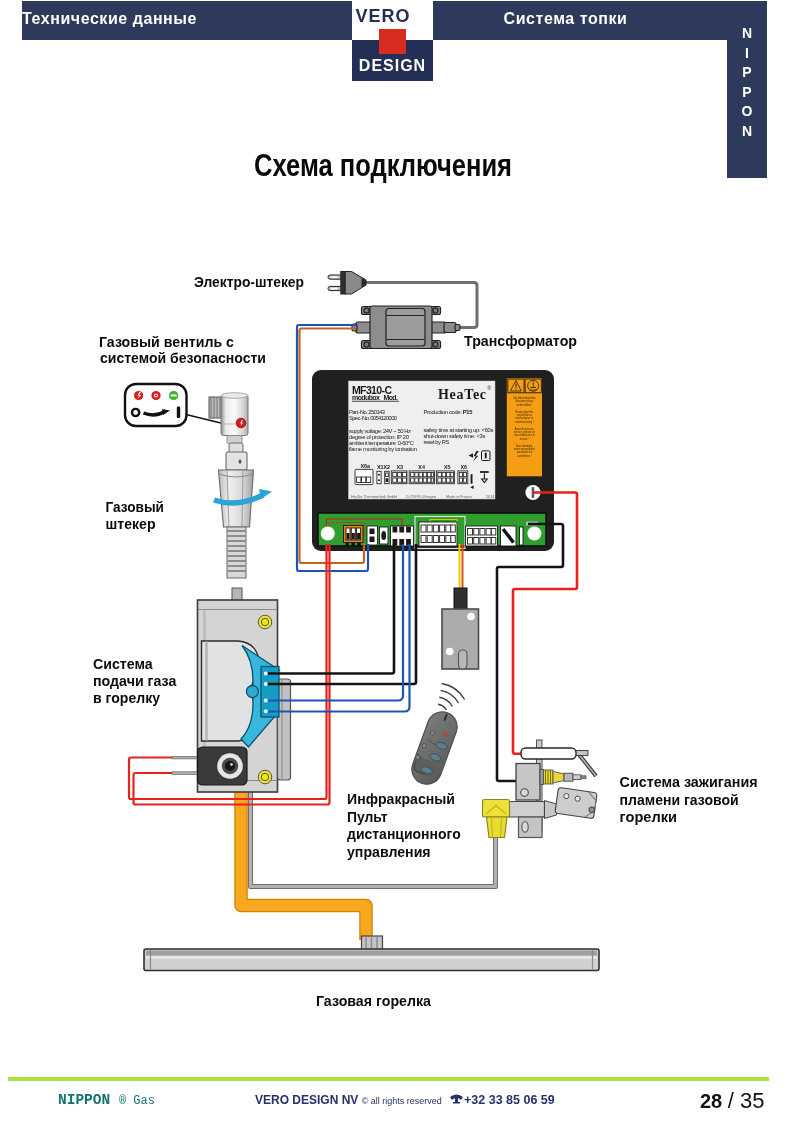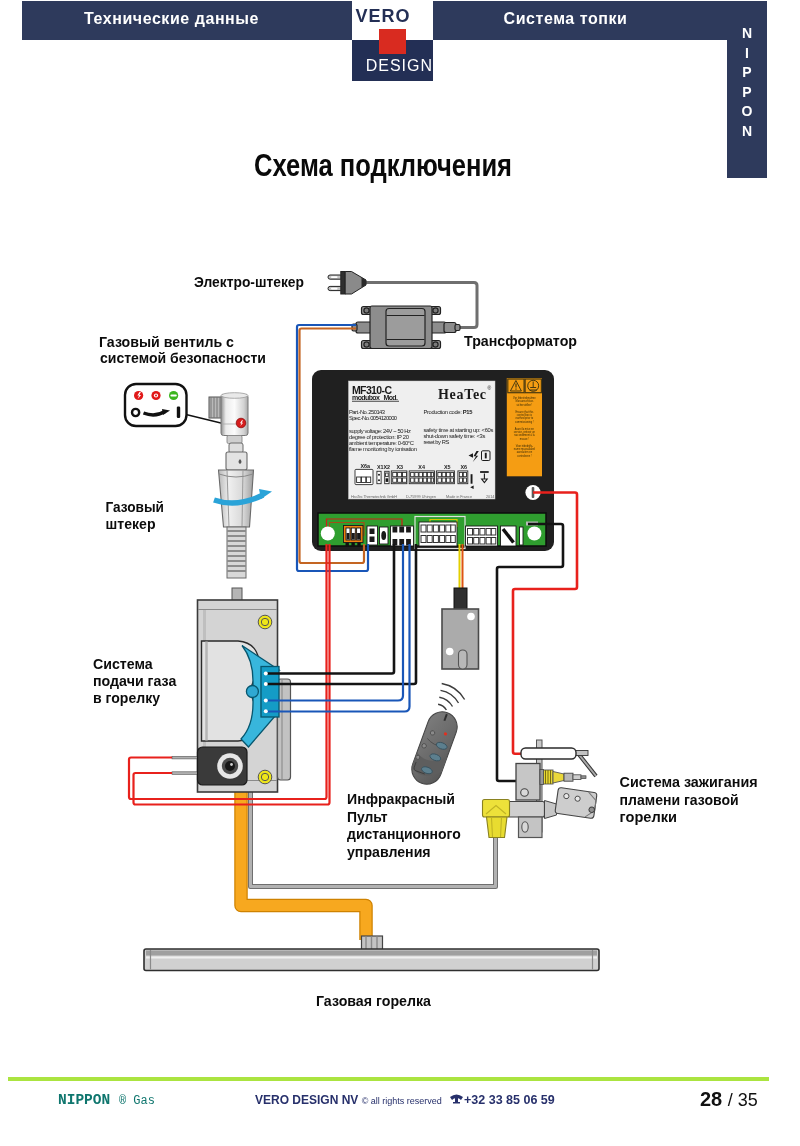--- a/index.html
+++ b/index.html
@@ -7,44 +7,44 @@
         font-family:"Liberation Sans",sans-serif;}
   .abs{position:absolute;}
   .hdrtxt{color:#fff;font-weight:bold;font-size:16px;}
 </style>
 </head>
 <body>
 <div id="page">
 
   <div class="abs" style="left:22px;top:1px;width:745px;height:39px;background:#2e3a5c;"></div>
   <div class="abs" style="left:727px;top:1px;width:40px;height:177px;background:#2e3a5c;"></div>
-  <div class="abs hdrtxt" style="left:22px;top:10px;width:299px;text-align:center;font-size:16px;letter-spacing:0.55px;">Технические данные</div>
+  <div class="abs hdrtxt" style="left:22px;top:10px;width:299px;text-align:left;font-size:16px;letter-spacing:0.55px;">Технические данные</div>
   <div class="abs hdrtxt" style="left:433px;top:10px;width:265px;text-align:center;font-size:16px;letter-spacing:0.55px;">Система топки</div>
   <div class="abs" style="left:727px;top:24px;width:40px;text-align:center;color:#fff;font-weight:bold;font-size:14px;line-height:19.5px;">N<br>I<br>P<br>P<br>O<br>N</div>
 
   <div class="abs" style="left:352px;top:0;width:81px;height:40px;background:#fff;"></div>
   <div class="abs" style="left:352px;top:40px;width:81px;height:41px;background:#232f55;"></div>
   <div class="abs" style="left:352px;top:6px;width:62px;text-align:center;color:#232f55;font-weight:bold;font-size:18px;letter-spacing:1px;">VERO</div>
-  <div class="abs" style="left:352px;top:57px;width:81px;text-align:right;color:#fff;font-weight:normal;font-size:16px;letter-spacing:1px;">DESIGN</div>
+  <div class="abs" style="left:352px;top:57px;width:81px;text-align:center;color:#fff;font-weight:bold;font-size:16px;letter-spacing:1px;">DESIGN</div>
   <div class="abs" style="left:379px;top:29px;width:27px;height:25px;background:#d92b20;"></div>
 
   <svg class="abs" style="left:0;top:0;" width="800" height="200" viewBox="0 0 800 200">
       <text x="254" y="176" font-family="Liberation Sans, sans-serif" font-weight="bold" font-size="31" fill="#0a0a0a" textLength="258" lengthAdjust="spacingAndGlyphs">Схема подключения</text>
     </svg>
 
   <div class="abs" style="left:8px;top:1077px;width:761px;height:4px;background:#abe440;"></div>
   <div class="abs" style="left:58px;top:1092px;font-size:14.5px;font-weight:bold;color:#0f766e;font-family:Liberation Mono, monospace;">NIPPON <span style="font-weight:normal;font-size:12px;">® Gas</span></div>
   <div class="abs" style="left:255px;top:1093px;font-size:12px;font-weight:bold;color:#27306b;">VERO DESIGN NV <span style="font-weight:normal;font-size:9px;">© all rights reserved</span></div>
   <svg class="abs" style="left:449px;top:1093px;" width="15" height="11" viewBox="0 0 15 11">
       <path d="M 1 4 Q 7.5 -1 14 4 L 12 7 L 10 5.5 Q 7.5 4.5 5 5.5 L 3 7 Z" fill="#27306b"></path>
       <rect x="6" y="5" width="3" height="5" fill="#27306b"></rect>
       <rect x="4" y="9" width="7" height="1.5" fill="#27306b"></rect>
     </svg>
     <div class="abs" style="left:464px;top:1093px;font-size:12.5px;font-weight:bold;color:#27306b;">+32 33 85 06 59</div>
-  <div class="abs" style="left:700px;top:1088px;font-size:20px;font-weight:bold;color:#111;">28 <span style="font-weight:normal;font-size:18px;">/ 35</span></div>
+  <div class="abs" style="left:700px;top:1088px;font-size:20px;font-weight:bold;color:#111;">28 <span style="font-weight:normal;font-size:22px;">/ 35</span></div>
 
   <svg class="abs" style="left:0;top:0;" width="800" height="1146" viewBox="0 0 800 1146">
 <defs>
   <linearGradient id="cyl" x1="0" y1="0" x2="1" y2="0">
     <stop offset="0" stop-color="#8f8f8f"></stop>
           <stop offset="0.18" stop-color="#ececec"></stop>
     <stop offset="0.5" stop-color="#fbfbfb"></stop>
           <stop offset="0.85" stop-color="#d2d2d2"></stop>
     <stop offset="1" stop-color="#a8a8a8"></stop>
   </linearGradient>

